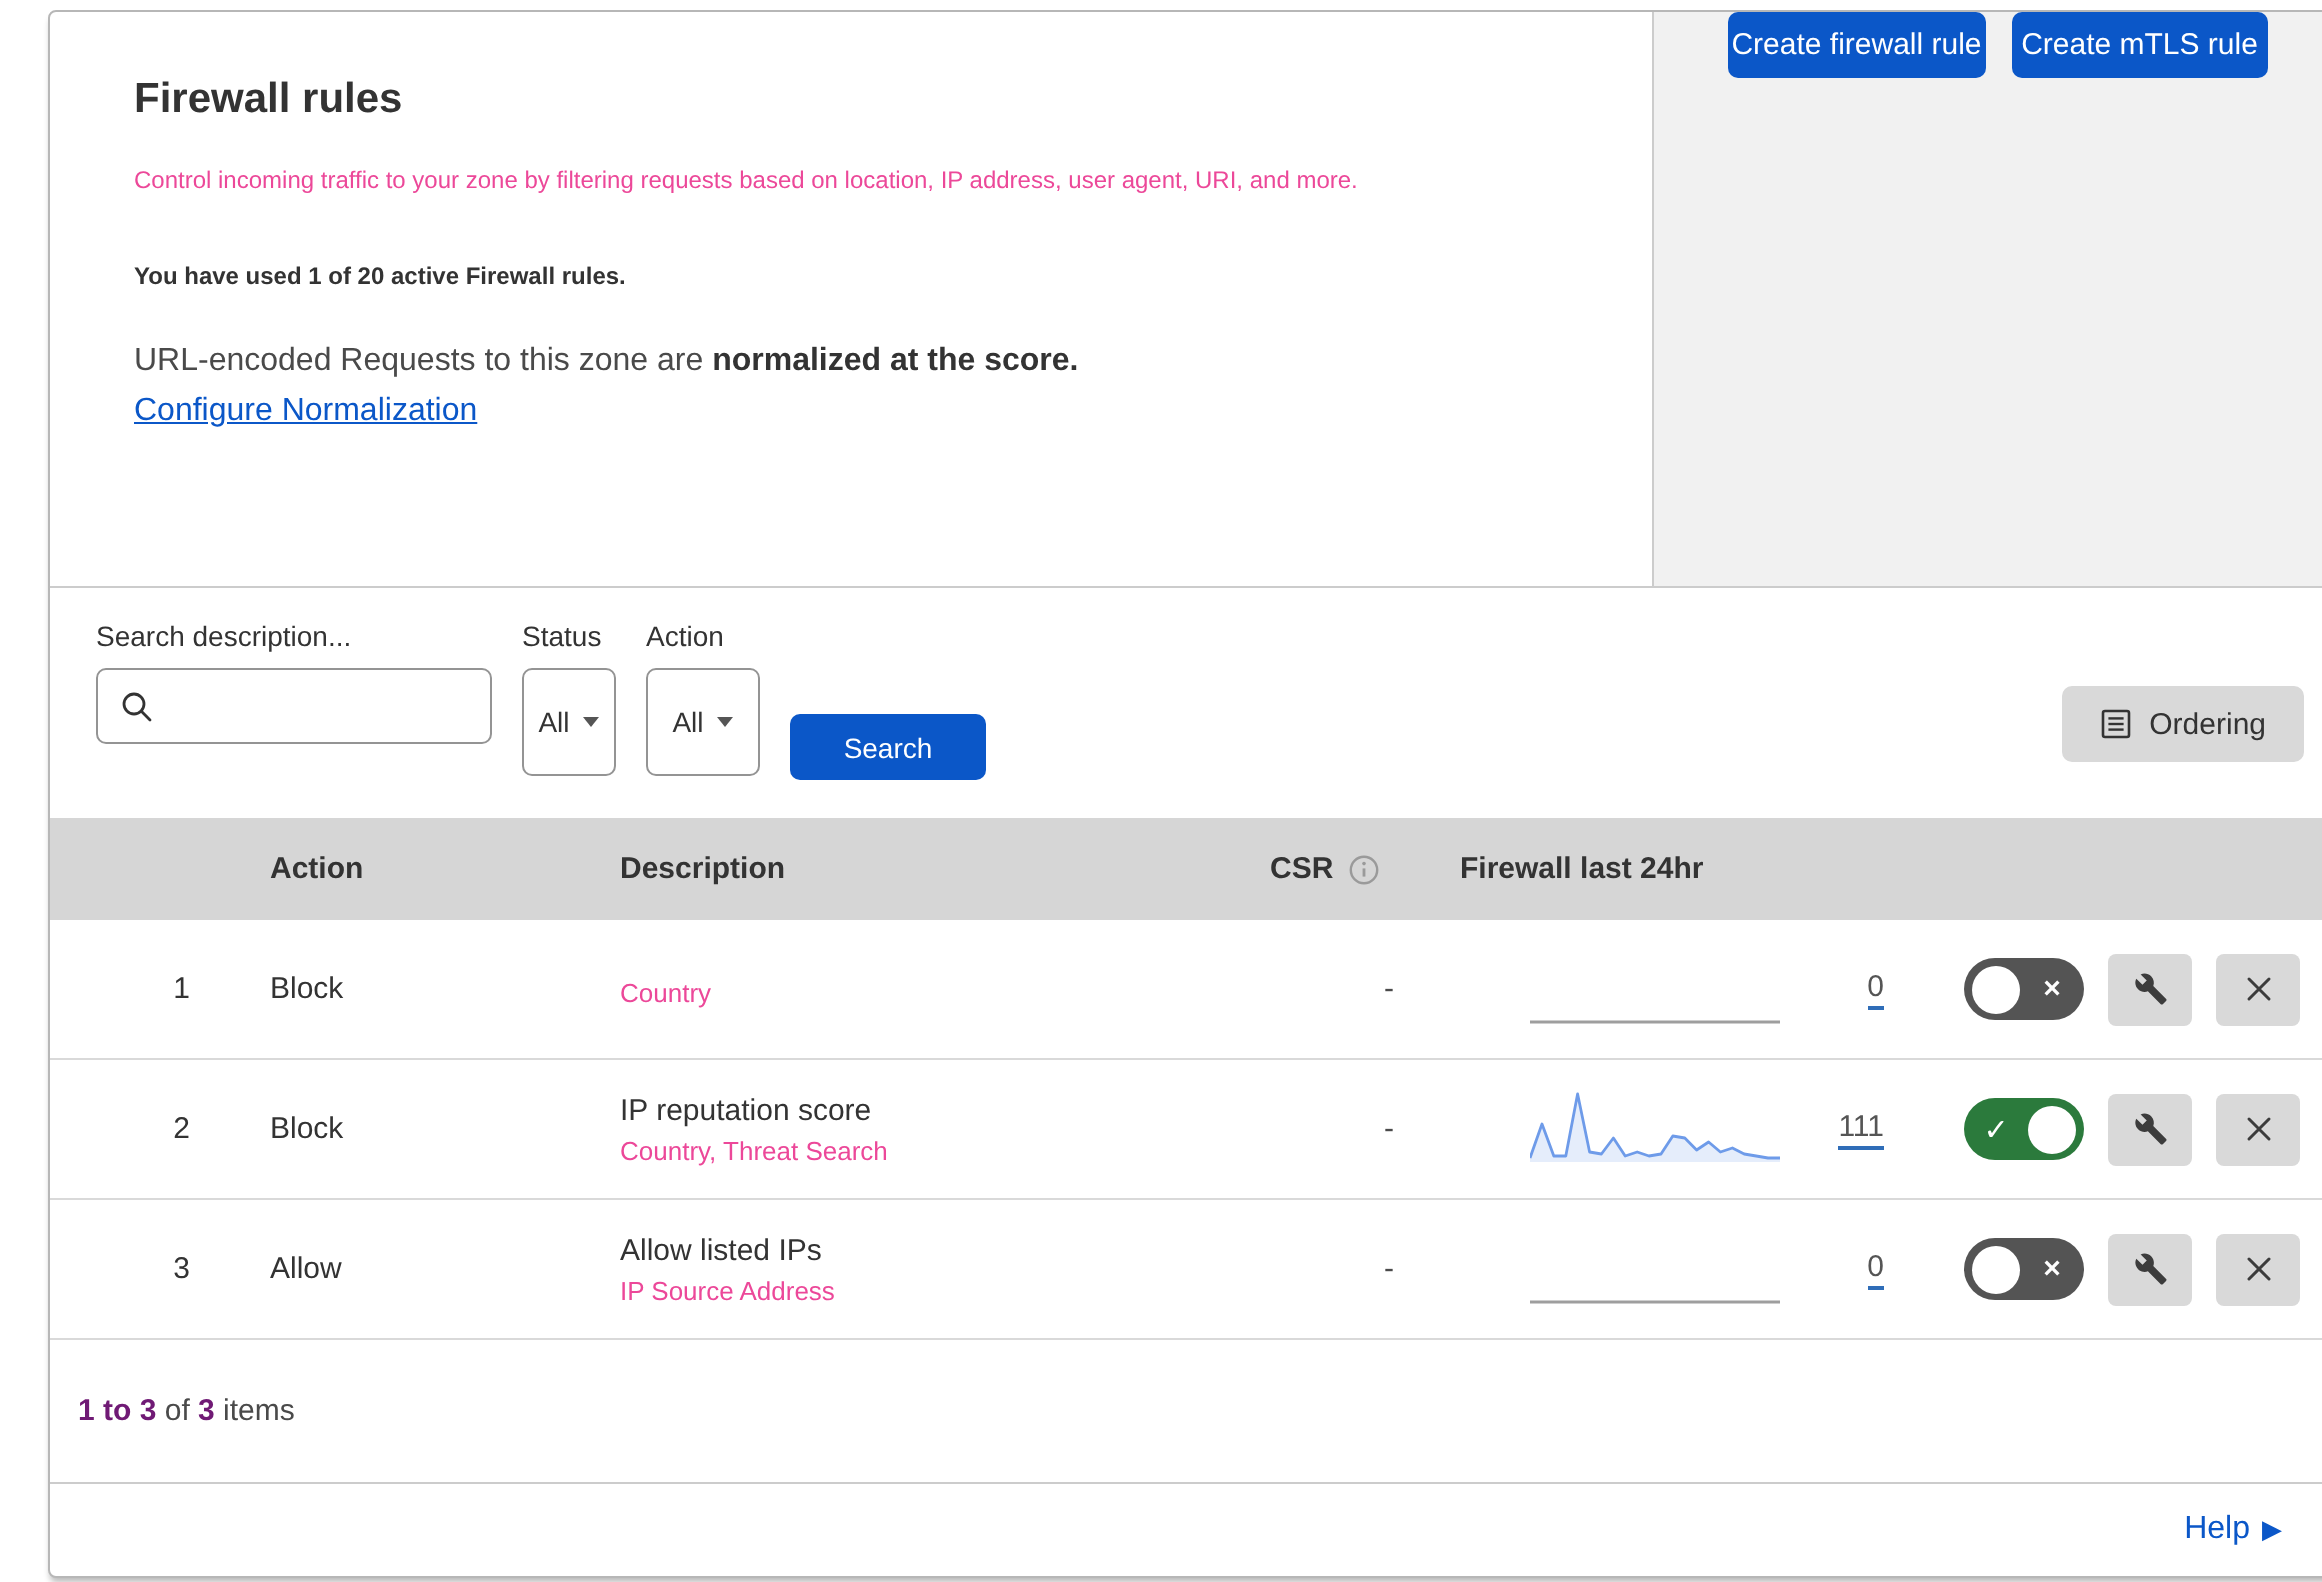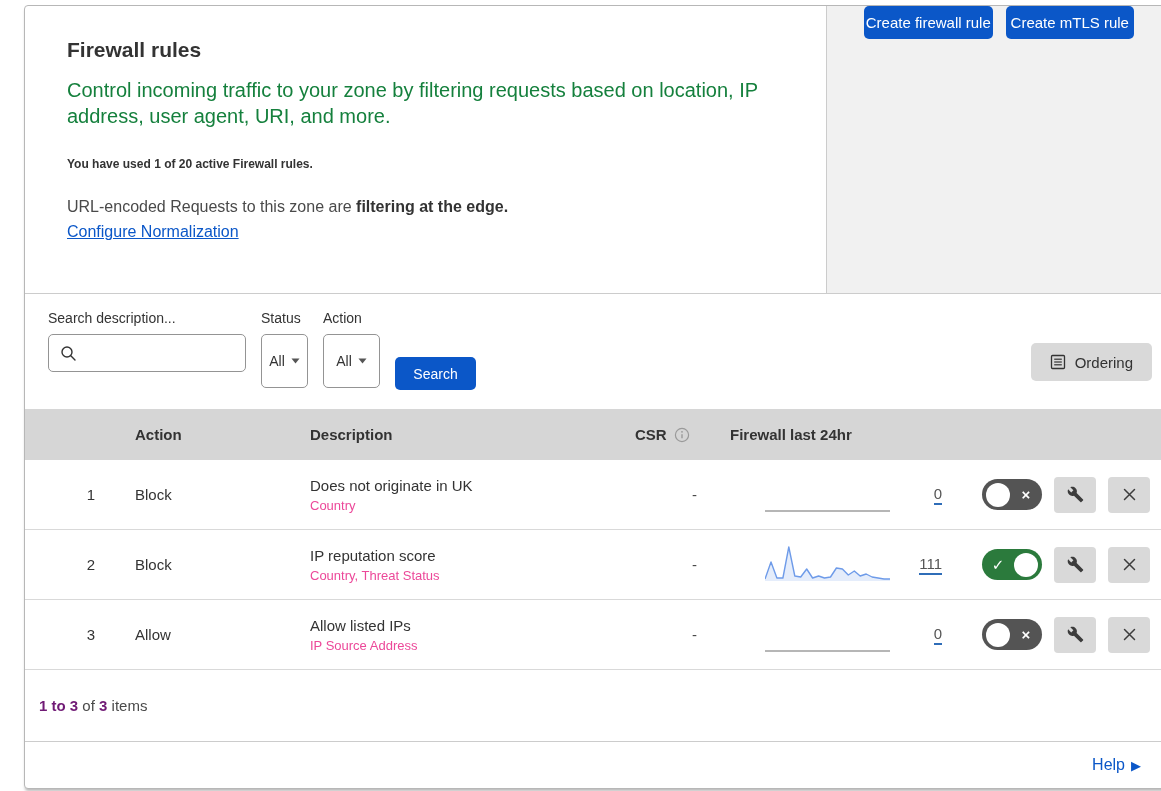--- a/index.html
+++ b/index.html
@@ -6,21 +6,21 @@
   html,body { width:1161px; height:791px; background:#fff;
     font-family:"Liberation Sans","DejaVu Sans",sans-serif; color:#333; }
   .card { position:absolute; left:24px; top:5px; width:1145px; height:784px;
     background:#fff; border:1px solid #b7b7b7; border-radius:4px;
     box-shadow:0 3px 3px -1px rgba(0,0,0,0.28); display:flex; flex-direction:column; overflow:hidden; }
 
   
   .top { height:288px; border-bottom:1px solid #ccc; display:flex; flex:none; }
   .top-left { flex:1; padding:32px 40px 0 42px; }
   .page-title { font-size:21px; font-weight:600; color:#333; }
-  .page-desc { margin-top:15px; font-size:20px; line-height:26px; color:#15803d; max-width:730px; }
+  .page-desc { margin-top:15px; font-size:12px; line-height:26px; color:#ec4899; max-width:730px; }
   .usage { margin-top:28px; font-size:12px; font-weight:700; color:#333; }
   .norm { margin-top:27px; font-size:16px; color:#4a4a4a; }
   .norm b { color:#333; }
   .norm-link { display:inline-block; margin-top:7px; font-size:16px;
     color:var(--link); text-decoration:underline; cursor:pointer; }
   .top-right { width:342px; flex:none; background:var(--panel); border-left:1px solid #ccc;
     display:flex; justify-content:center; padding:0 34px 14px 37px; gap:13px; }
   .blue-btn { height:33px; border:none; border-radius:5px; background:var(--accent);
     color:#fff; font-size:15px; font-family:inherit; cursor:pointer; width:100%; }
 
@@ -31,21 +31,21 @@
   .field-label { font-size:14px; color:#333; margin-bottom:8px; }
   .search-box { width:198px; height:38px; border:1px solid #949494; border-radius:5px;
     background:#fff; display:flex; align-items:center; padding-left:11px; }
   .search-box input { border:none; outline:none; flex:1; height:100%; font-size:14px;
     font-family:inherit; background:transparent; margin-left:8px; }
   .dropdown { height:54px; border:1px solid #949494; border-radius:5px; background:#fff;
     display:flex; align-items:center; justify-content:center; gap:6px; font-size:14px;
     color:#333; cursor:pointer; padding:0 9px; }
   .dd-status { width:47px; }
   .dd-action { width:57px; }
-  .search-btn { align-self:flex-end; margin-bottom:3px; width:81px; height:33px; border:none;
+  .search-btn { align-self:flex-end; margin-bottom:3px; width:98px; height:33px; border:none;
     border-radius:5px; background:var(--accent); color:#fff; font-size:14px;
     font-family:inherit; cursor:pointer; }
   .ordering-btn { margin-left:auto; align-self:flex-start; margin-top:33px; height:38px;
     padding:0 19px; border:none; border-radius:5px; background:var(--btngray); color:#333;
     font-size:15px; font-family:inherit; cursor:pointer; display:flex; align-items:center; gap:9px; }
 
   
   .grid { display:grid; grid-template-columns:92px 193px 322px 95px 240px 1fr; align-items:center; }
   .thead { height:51px; background:var(--band); flex:none; font-weight:600; font-size:15px; color:#333; }
   .h-csr { padding-left:3px; display:flex; align-items:center; gap:7px; }
@@ -85,21 +85,21 @@
 </head>
 <body>
 
 <div class="card">
 
   <div class="top">
     <div class="top-left">
       <div class="page-title">Firewall rules</div>
       <div class="page-desc">Control incoming traffic to your zone by filtering requests based on location, IP address, user agent, URI, and more.</div>
       <div class="usage">You have used 1 of 20 active Firewall rules.</div>
-      <div class="norm"><span>URL-encoded Requests to this zone are </span><b>filtering at the edge.</b></div>
+      <div class="norm"><span>URL-encoded Requests to this zone are </span><b>normalized at the score.</b></div>
       <a class="norm-link">Configure Normalization</a>
     </div>
     <div class="top-right">
       <button class="blue-btn">Create firewall rule</button>
       <button class="blue-btn">Create mTLS rule</button>
     </div>
   </div>
 
   <div class="filterbar">
     <div class="field">
@@ -166,21 +166,20 @@
     </div>
     <div class="h-act">Firewall last 24hr</div>
     <div></div>
   </div>
 
   <div>
   <div class="trow grid">
     <div class="c-num">1</div>
     <div class="c-action">Block</div>
     <div>
-      <div class="desc-main">Does not originate in UK</div>
       <div class="desc-sub">Country</div>
     </div>
     <div class="c-csr">-</div>
     <div class="c-activity">
       <span class="spark"><svg width="125" height="40">
               <line x1="0" y1="36" x2="125" y2="36" stroke="#9e9e9e" stroke-width="1.4"></line>
             </svg></span>
       <a class="count">0</a>
     </div>
     <div class="c-controls">
@@ -203,21 +202,21 @@
         </span>
       </button>
     </div>
   </div>
 
   <div class="trow grid">
     <div class="c-num">2</div>
     <div class="c-action">Block</div>
     <div>
       <div class="desc-main">IP reputation score</div>
-      <div class="desc-sub">Country, Threat Status</div>
+      <div class="desc-sub">Country, Threat Search</div>
     </div>
     <div class="c-csr">-</div>
     <div class="c-activity">
       <span class="spark"><svg width="125" height="40">
               <polygon points="0,36 0.0,34.0 6.0,17.0 11.9,33.0 17.9,33.0 23.8,2.0 29.8,31.0 35.7,32.0 41.7,24.0 47.6,33.0 53.6,31.0 59.5,33.0 65.5,32.0 71.4,23.0 77.4,24.0 83.3,30.0 89.3,26.0 95.2,31.0 101.2,29.0 107.1,32.0 113.1,33.0 119.0,34.0 125.0,34.0 125,36" fill="rgba(110,155,233,0.18)"></polygon>
               <polyline points="0.0,34.0 6.0,17.0 11.9,33.0 17.9,33.0 23.8,2.0 29.8,31.0 35.7,32.0 41.7,24.0 47.6,33.0 53.6,31.0 59.5,33.0 65.5,32.0 71.4,23.0 77.4,24.0 83.3,30.0 89.3,26.0 95.2,31.0 101.2,29.0 107.1,32.0 113.1,33.0 119.0,34.0 125.0,34.0" fill="none" stroke="#6e9be9" stroke-width="1.4" stroke-linejoin="round"></polyline>
             </svg></span>
       <a class="count">111</a>
     </div>
     <div class="c-controls">

